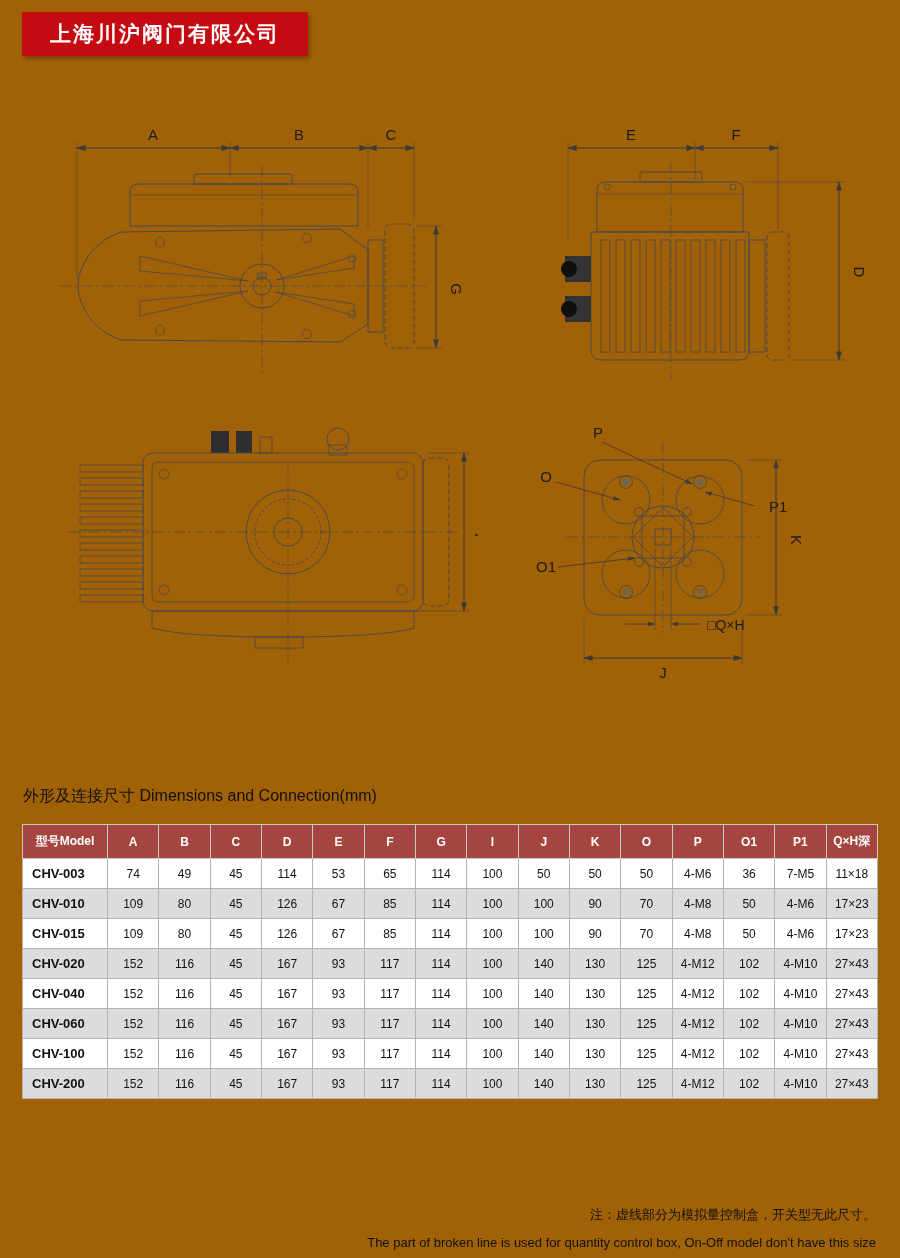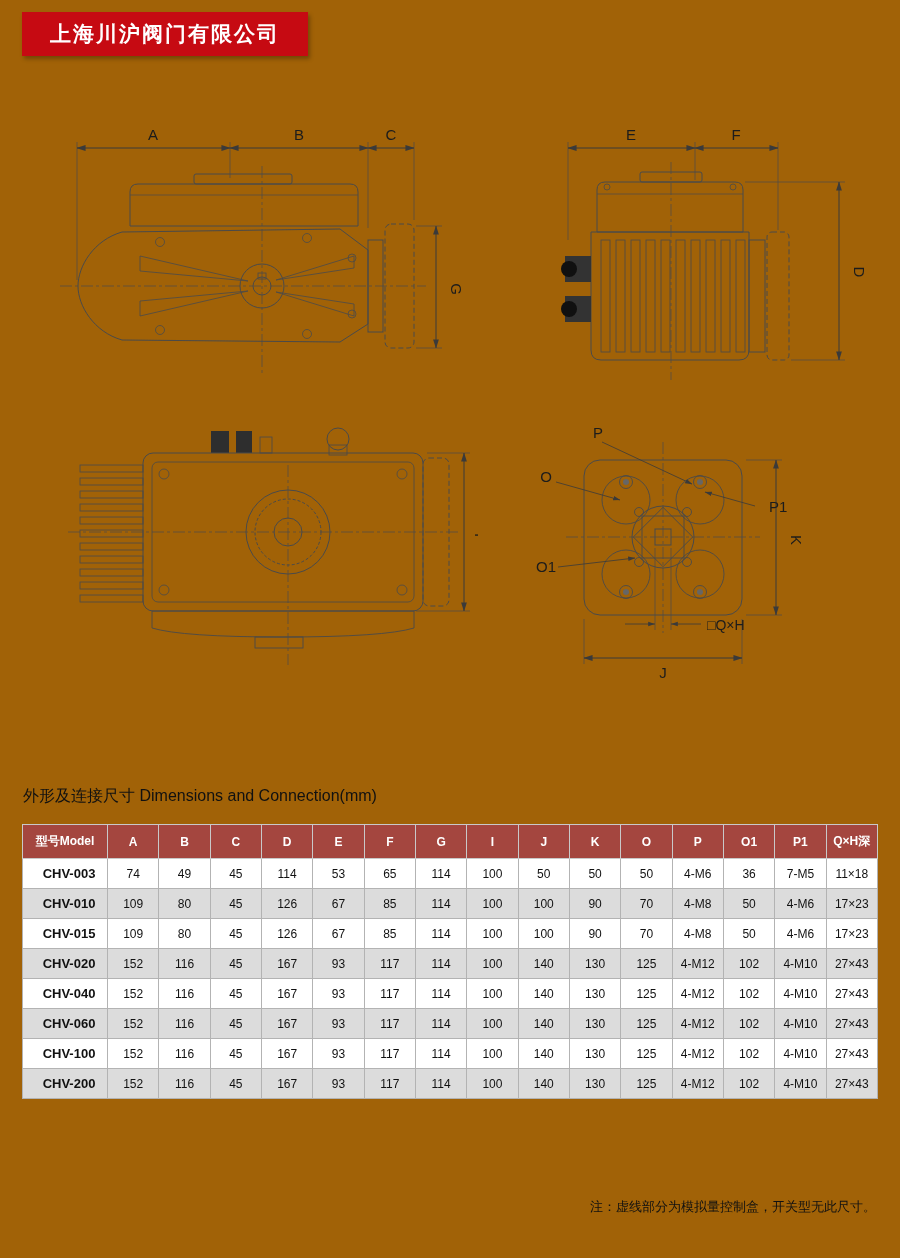--- a/index.html
+++ b/index.html
@@ -8,23 +8,23 @@
   .banner{position:absolute;left:22px;top:12px;width:286px;height:44px;background:#c60a12;
           color:#fff;display:flex;align-items:center;justify-content:center;
           font-size:21px;font-weight:bold;letter-spacing:2px;box-shadow:2px 3px 4px rgba(0,0,0,.28);}
   .draw{position:absolute;}
   .section-title{position:absolute;left:23px;top:786px;font-size:16px;font-weight:500;color:#111;margin:0;}
   table.dims{position:absolute;left:22px;top:824px;width:856px;border-collapse:collapse;table-layout:fixed;}
   table.dims th{background:#a4463f;color:#fff;font-size:12px;font-weight:bold;
                 padding:8px 1px;border:1px solid #c9c9c9;text-align:center;}
   table.dims td{font-size:12px;text-align:center;padding:7px 1px;border:1px solid #b3b3b3;background:#fff;}
   table.dims th:first-child, table.dims td:first-child{width:82px;}
-  table.dims td:first-child{text-align:center;padding-left:9px;font-weight:bold;font-size:13px;}
+  table.dims td:first-child{text-align:left;padding-left:9px;font-weight:bold;font-size:13px;}
   table.dims tr.alt td{background:#dcdcdc;}
-  .note{position:absolute;right:24px;text-align:left;color:#111;}
+  .note{position:absolute;right:24px;text-align:left;color:#111;margin-top:8px;}
   .note-cn{top:1198px;font-size:13px;}
   .note-en{top:1227px;font-size:13px;}
   svg text{font-family:"Liberation Sans",sans-serif;}
 </style>
 </head>
 <body>
 
 <div class="page">
 
   <svg width="0" height="0" style="position:absolute" aria-hidden="true">
@@ -417,14 +417,15 @@
           <td>125</td>
           <td>4-M12</td>
           <td>102</td>
           <td>4-M10</td>
           <td>27×43</td>
         </tr>
       </tbody>
   </table>
 
   <div class="note note-cn">注：虚线部分为模拟量控制盒，开关型无此尺寸。</div>
+  <div class="note note-en">The part of broken line is used for quantity control box, On-Off model don't have this size</div>
 
 </div>
 
 </body></html>

